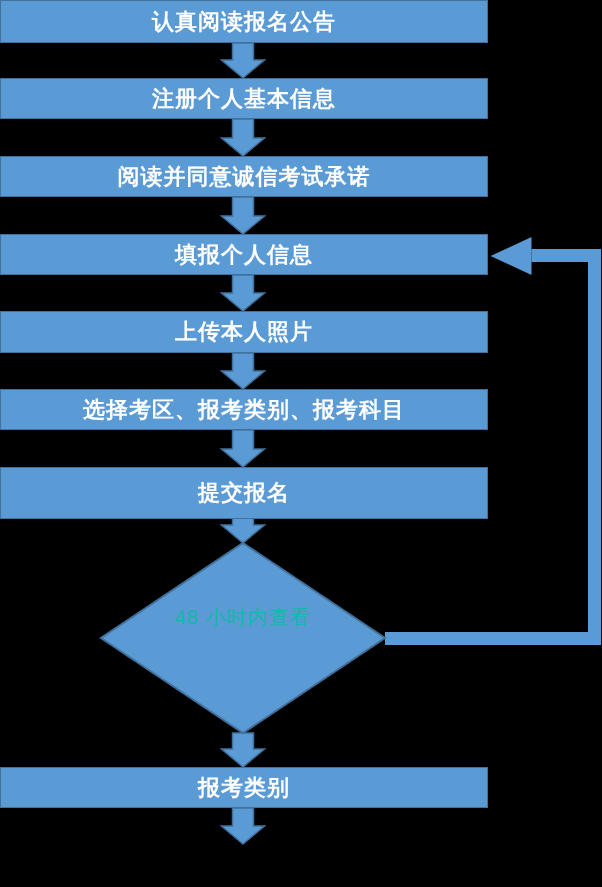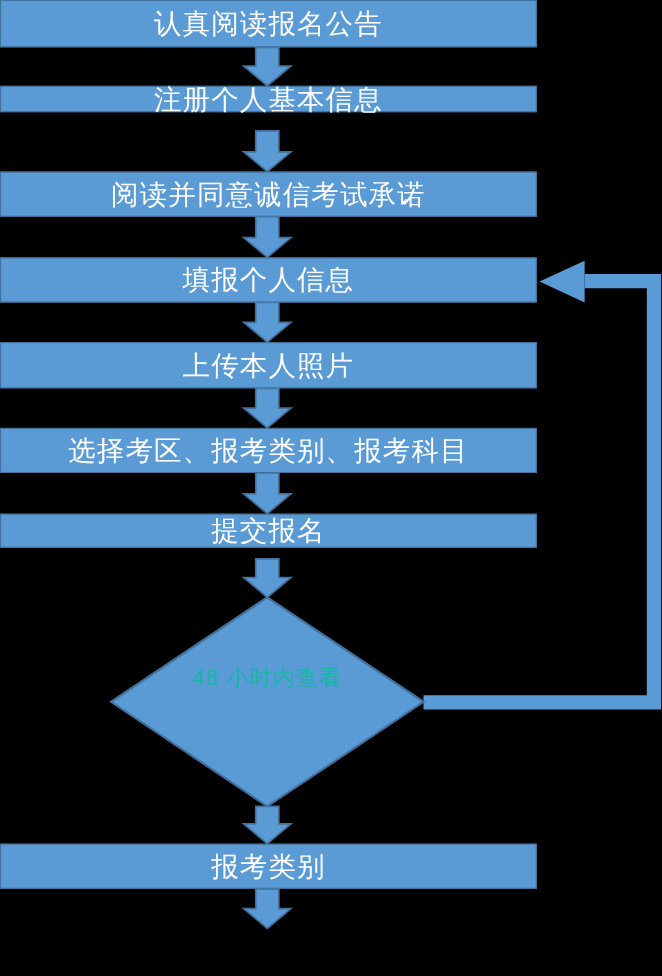--- a/index.html
+++ b/index.html
@@ -28,23 +28,24 @@
     width: 488px;
     background: #5b9bd5;
     border: 1px solid #41719c;
     box-sizing: border-box;
     display: flex;
     align-items: center;
     justify-content: center;
   }
   .flow-label {
     color: #ffffff;
-    font-size: 25px;
+    font-size: 22px;
     letter-spacing: 1px;
     white-space: nowrap;
+    font-weight: bold;
   }
   .decision-label {
     position: absolute;
     left: 101px;
     top: 602px;
     width: 284px;
     text-align: center;
     color: #14b8a6;
     font-size: 20px;
     line-height: 30px;
@@ -72,41 +73,41 @@
     <polygon points="232.5,733 253.5,733 253.5,749 264.5,749 243,767 221.5,749 232.5,749" fill="#5b9bd5" stroke="#41719c" stroke-width="1.5"></polygon>
     <polygon points="232.5,808 253.5,808 253.5,826 264.5,826 243,844 221.5,826 232.5,826" fill="#5b9bd5" stroke="#41719c" stroke-width="1.5"></polygon>
 
     <polygon points="243,543 385,638 243,733 101,638" fill="#5b9bd5" stroke="#41719c" stroke-width="2"></polygon>
   </svg>
 
   <div class="flow-box" style="top:0; height:43px">
     <span class="flow-label">认真阅读报名公告</span>
   </div>
 
-  <div class="flow-box" style="top:78px; height:24px">
+  <div class="flow-box" style="top:78px; height:41px">
     <span class="flow-label">注册个人基本信息</span>
   </div>
 
   <div class="flow-box" style="top:156px; height:41px">
     <span class="flow-label">阅读并同意诚信考试承诺</span>
   </div>
 
   <div class="flow-box" style="top:234px; height:41px">
     <span class="flow-label">填报个人信息</span>
   </div>
 
   <div class="flow-box" style="top:311px; height:42px">
     <span class="flow-label">上传本人照片</span>
   </div>
 
   <div class="flow-box" style="top:389px; height:41px">
     <span class="flow-label">选择考区、报考类别、报考科目</span>
   </div>
 
-  <div class="flow-box" style="top:467px; height:31px">
+  <div class="flow-box" style="top:467px; height:52px">
     <span class="flow-label">提交报名</span>
   </div>
 
   <div class="flow-box" style="top:767px; height:41px">
     <span class="flow-label">报考类别</span>
   </div>
 
 
   <div class="decision-label">
     <div>48 小时内查看</div>

